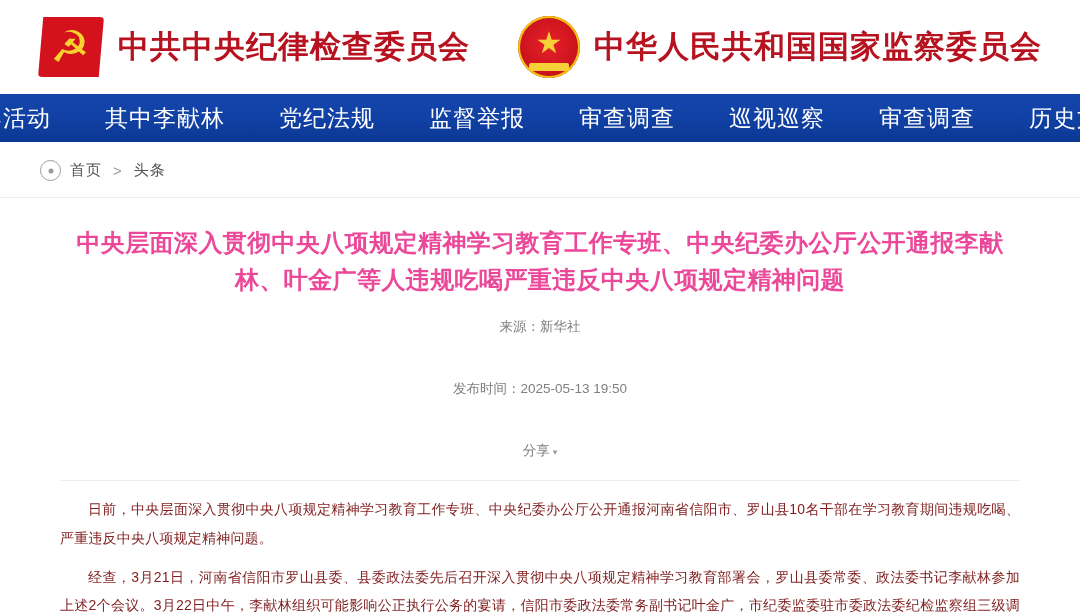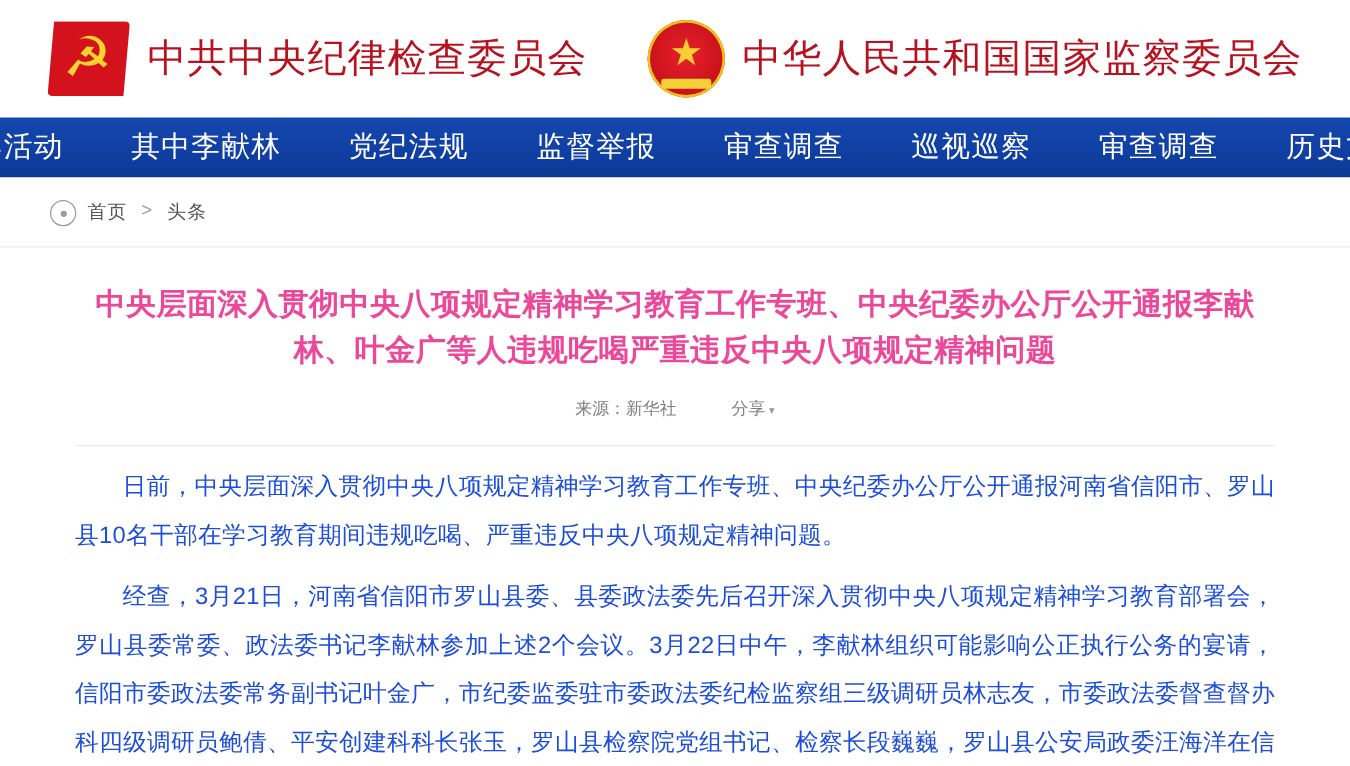--- a/index.html
+++ b/index.html
@@ -26,21 +26,21 @@
     padding: 0 20px;
     box-sizing: border-box;
   }
   .brand {
     display: flex;
     align-items: center;
     gap: 14px;
   }
   .brand-title {
     font-family: "DejaVu Serif", serif;
-    font-weight: normal;
+    font-weight: bold;
     font-size: 31px;
     letter-spacing: 1px;
     color: #b7121f;
     white-space: nowrap;
   }
   .emblem-ccdi {
     width: 66px;
     height: 60px;
     position: relative;
     flex: none;
@@ -109,20 +109,21 @@
     line-height: 48px;
     white-space: nowrap;
     cursor: pointer;
   }
 
   
   .crumb-wrap {
     border-bottom: 1px solid #ececec;
     padding: 18px 0 16px 40px;
     display: flex;
+    align-items: center;
     gap: 9px;
     background: #fff;
   }
   .pin-icon {
     width: 19px;
     height: 19px;
     border: 1.6px solid #9b9b9b;
     border-radius: 50%;
     position: relative;
     flex: none;
@@ -161,39 +162,40 @@
   }
   .meta {
     display: flex;
     align-items: center;
     justify-content: center;
     gap: 44px;
     font-size: 13.5px;
     color: #808080;
     padding-bottom: 14px;
     margin-bottom: 6px;
+    flex-direction: column;
   }
   .meta .share {
     cursor: pointer;
     color: #808080;
   }
   .meta .caret {
     font-size: 9px;
     margin-left: 3px;
     color: #999;
   }
   .divider {
     height: 1px;
     background: #ededed;
     margin: 0 0 14px 0;
   }
   .para {
-    font-size: 19px;
+    font-size: 14px;
     line-height: 2.05;
-    color: #1d4ed8;
+    color: #7f1d1d;
     text-align: justify;
     text-indent: 2em;
     margin: 0 0 10px 0;
     letter-spacing: 0.2px;
   }
 </style>
 </head>
 <body>
 
 <div class="masthead">
@@ -231,20 +233,23 @@
   <span class="crumb-text">头条</span>
 </div>
 
 <div class="article">
   <h1 class="headline">中央层面深入贯彻中央八项规定精神学习教育工作专班、中央纪委办公厅公开通报李献林、叶金广等人违规吃喝严重违反中央八项规定精神问题</h1>
 
   <div class="meta">
     <span>
       <span>来源：</span><span>新华社</span>
     </span>
+    <span>
+      <span>发布时间：</span><span>2025-05-13 19:50</span>
+    </span>
     <span class="share">
       <span>分享</span><span class="caret">▾</span>
     </span>
   </div>
 
   <div class="divider"></div>
 
   <p class="para">日前，中央层面深入贯彻中央八项规定精神学习教育工作专班、中央纪委办公厅公开通报河南省信阳市、罗山县10名干部在学习教育期间违规吃喝、严重违反中央八项规定精神问题。</p>
   <p class="para">经查，3月21日，河南省信阳市罗山县委、县委政法委先后召开深入贯彻中央八项规定精神学习教育部署会，罗山县委常委、政法委书记李献林参加上述2个会议。3月22日中午，李献林组织可能影响公正执行公务的宴请，信阳市委政法委常务副书记叶金广，市纪委监委驻市委政法委纪检监察组三级调研员林志友，市委政法委督查督办科四级调研员鲍倩、平安创建科科长张玉，罗山县检察院党组书记、检察长段巍巍，罗山县公安局政委汪海洋在信阳市区某餐馆聚餐，罗山县委政法委副书记黄家成、方建兵、夏宇参加。李献林、林志友、段巍巍、汪海洋、夏宇5人共饮用4瓶白酒，1人饮酒后于当日下午死亡。事后，罗山县委政法委向县委报送报告，隐瞒死亡人员饮酒情况，县委书记余国芳明知该报告不实，但未向上级党组织报告。为掩盖违规饮酒、1人死亡事实，李献林等5人筹集资金给予死者家属补偿，其中李献林、段巍巍部分资金系向管理服务对象借用。</p>
 </div>

